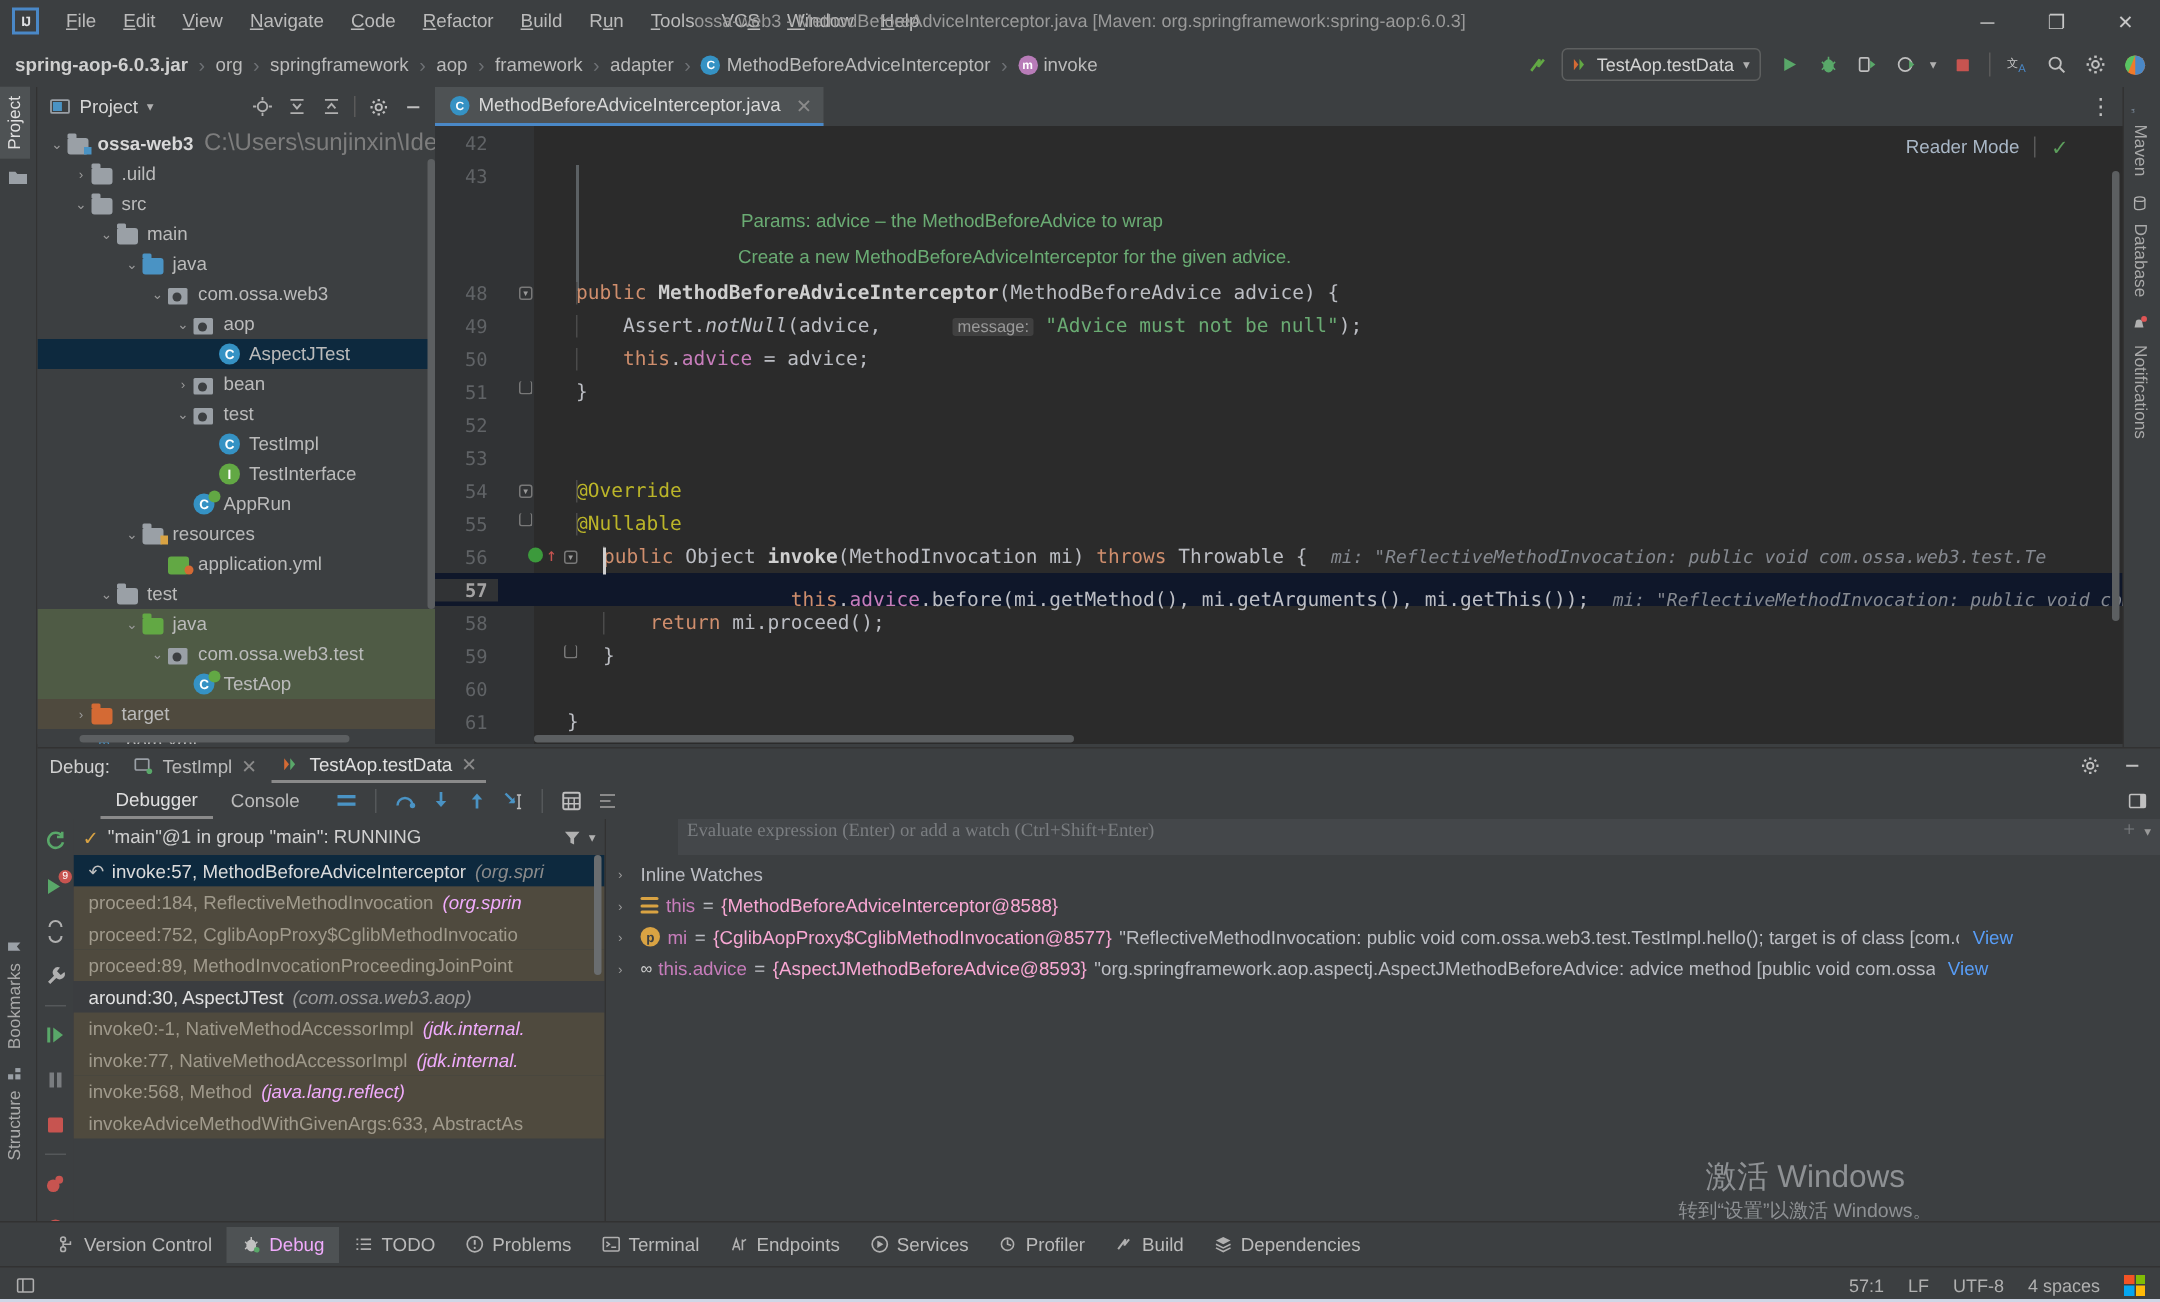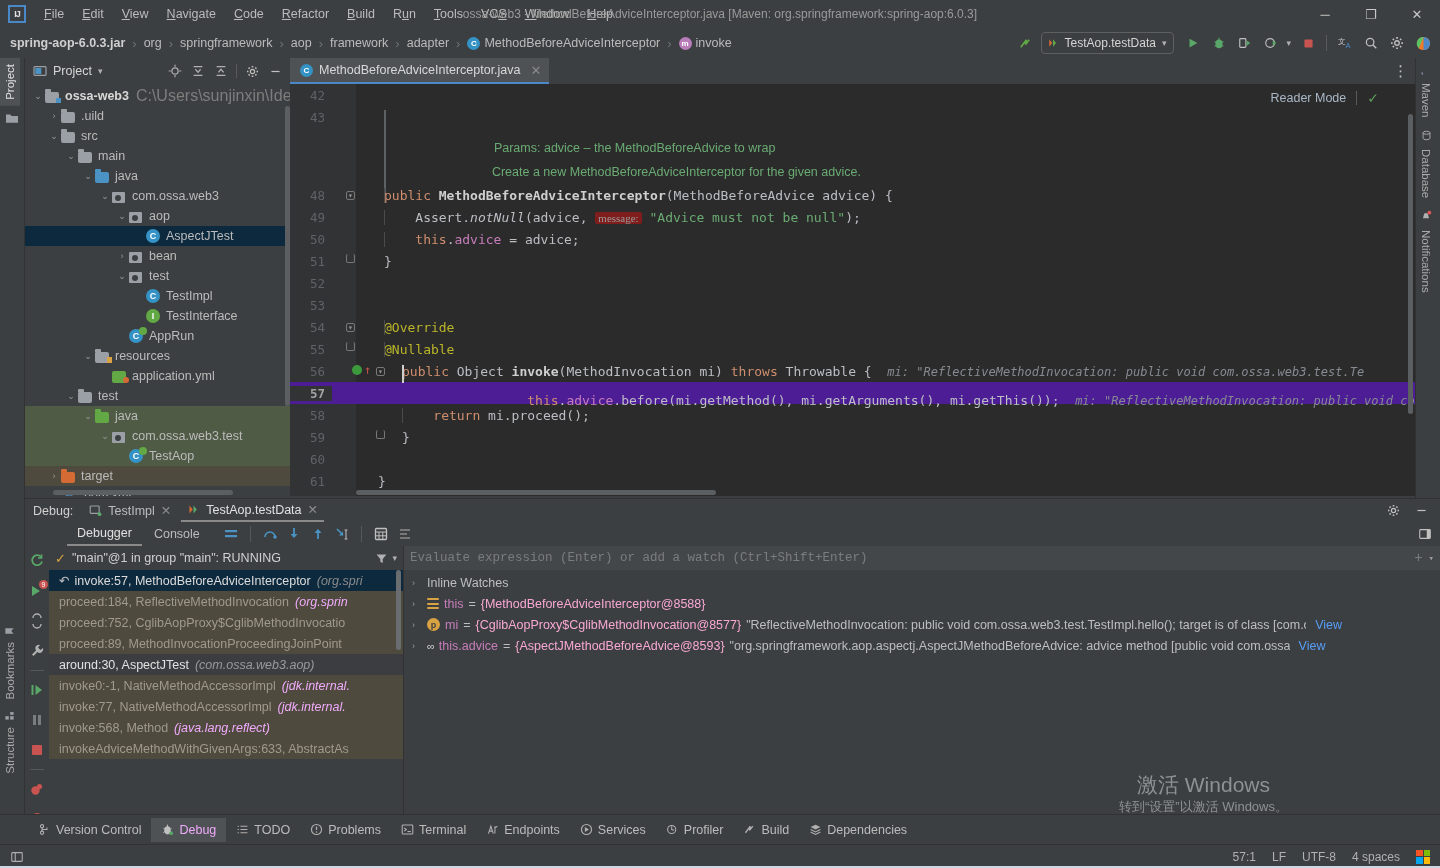--- a/index.html
+++ b/index.html
@@ -186,21 +186,21 @@
   .cline {
     height: 22px; display: flex; align-items: center; white-space: pre; position: relative;
   }
   .lnum {
     width: 42px; text-align: right; padding-right: 7px; color: #606366;
     font-family: "DejaVu Sans Mono", monospace; font-size: 12.5px; flex: none;
   }
   .lnum.cur { color: #a4a3a3; font-weight: bold; }
   .gmark { width: 24px; flex: none; position: relative; height: 22px; }
   .ctext { flex: 1; padding-left: 28px; position: relative; }
-  .cline.sel { background: #4c1d95; }
+  .cline.sel { background: #0f172a; }
   .cline.sel .ctext { }
   .fold {
     position: absolute; left: 48px; top: 7px; width: 9px; height: 9px;
     border: 1px solid #787878; color: #9a9a9a; font-size: 8px; line-height: 7px;
     text-align: center; border-radius: 2px;
   }
   .fold.end { border-top: none; }
   .bp-run {
     position: absolute; left: 20px; top: 5px; width: 10px; height: 10px;
     border-radius: 50%; background: #3c9a3c;
@@ -216,22 +216,22 @@
   }
   
   .kw { color: #cf8e6d; }
   .fn { color: #cfcfcf; font-weight: bold; }
   .cls { color: #bcbec4; }
   .str { color: #6aab73; }
   .ann { color: #bbb529; }
   .fld { color: #c77dbb; }
   .plain { color: #bcbec4; }
   .hint {
-    background: #7f1d1d; color: #9a9a9a; font-size: 11px; padding: 0 3px;
-    border-radius: 2px; font-family: Liberation Serif, serif;
+    background: #404040; color: #9a9a9a; font-size: 11px; padding: 0 3px;
+    border-radius: 2px; font-family: Liberation Sans, sans-serif; margin-left: 40px;
   }
   .inlay { color: #868a91; font-style: italic; font-size: 12px; }
   .jdoc { color: #6aab73; font-size: 12.5px; font-family: "Liberation Sans", sans-serif; }
   .caret {
     position: absolute; left: 28px; top: 2px; width: 2px; height: 18px; background: #cfcfcf;
   }
   .reader-mode {
     position: absolute; right: 36px; top: 6px; color: #a9b7c6; font-size: 12.5px;
     display: flex; align-items: center; gap: 10px; z-index: 5;
   }
@@ -301,23 +301,24 @@
     position: absolute; right: 2px; top: 0; width: 5px; height: 80px;
     background: #6a6d6f; border-radius: 3px;
   }
   .frames-hscroll {
     position: absolute; left: 60px; bottom: 2px; width: 120px; height: 5px;
     background: #6a6d6f; border-radius: 3px;
   }
 
   .vars-pane { flex: 1; background: #3c3f41; display: flex; flex-direction: column; }
   .eval-bar {
-    height: 24px; display: flex; align-items: center; padding: 0 6px;
-    color: #7a7d80; font-size: 12.5px; font-family: Liberation Mono, monospace;
+    height: 24px; display: flex; align-items: flex-start; padding: 0 6px;
+    color: #7a7d80; font-size: 12.5px; font-family: Liberation Serif, serif;
     background: #44474a;
+    margin-left: 48px;
   }
   .eval-bar .right { margin-left: auto; display: flex; align-items: center; gap: 6px; color: #9a9a9a; }
   .vars-list { flex: 1; padding-top: 2px; overflow: hidden; }
   .vrow {
     height: 21px; display: flex; align-items: center; gap: 5px; padding-left: 8px;
     font-size: 12.5px; color: #bcbec4; white-space: nowrap;
   }
   .vrow .tri { color: #9a9a9a; font-size: 9px; width: 10px; }
   .vname { color: #c77dbb; }
   .vval { color: #bcbec4; }

